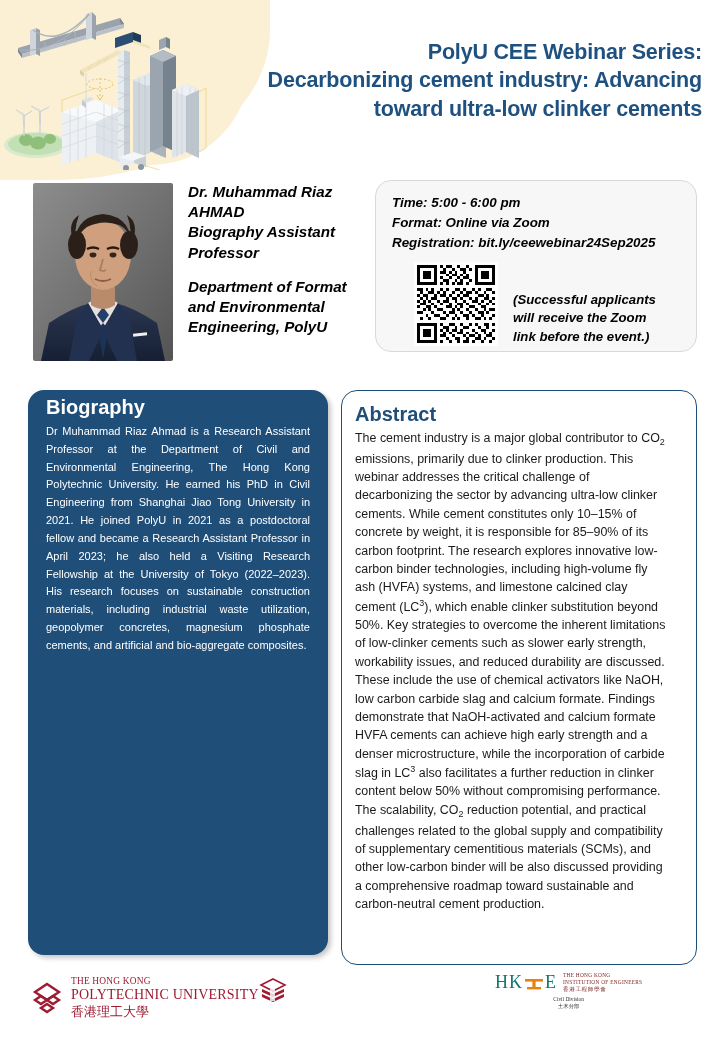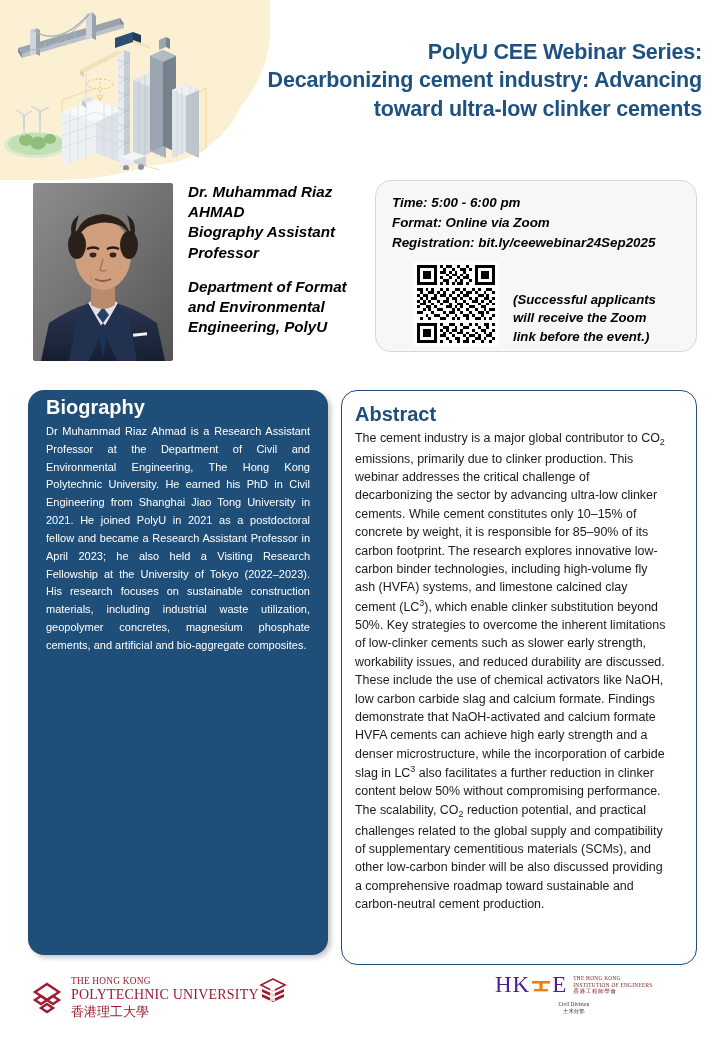--- a/index.html
+++ b/index.html
@@ -177,22 +177,22 @@
   .l2 { font-size: 14px; letter-spacing: 0.2px; }
   .l3 { font-size: 13px; }
   .cee-l0 { font-size: 5.2px; letter-spacing: .2px; }
   .cee-l1 { font-size: 7.6px; letter-spacing: .1px; }
   .cee-l2 { font-size: 7.4px; }
 
   .hkie-wrap { text-align: center; }
   .hkie-main { display: flex; align-items: center; }
   .hkie-letters {
     font-family: "Liberation Serif", serif;
-    font-size: 23px;
-    color: #4c1d95;
+    font-size: 18px;
+    color: #0f766e;
     letter-spacing: 1px;
   }
   .hkie-right {
     margin-left: 6px;
     text-align: left;
     color: #7a1d1d;
     font-family: "Liberation Serif", serif;
     line-height: 1.25;
   }
   .hk1 { font-size: 5.3px; letter-spacing: .3px; }

